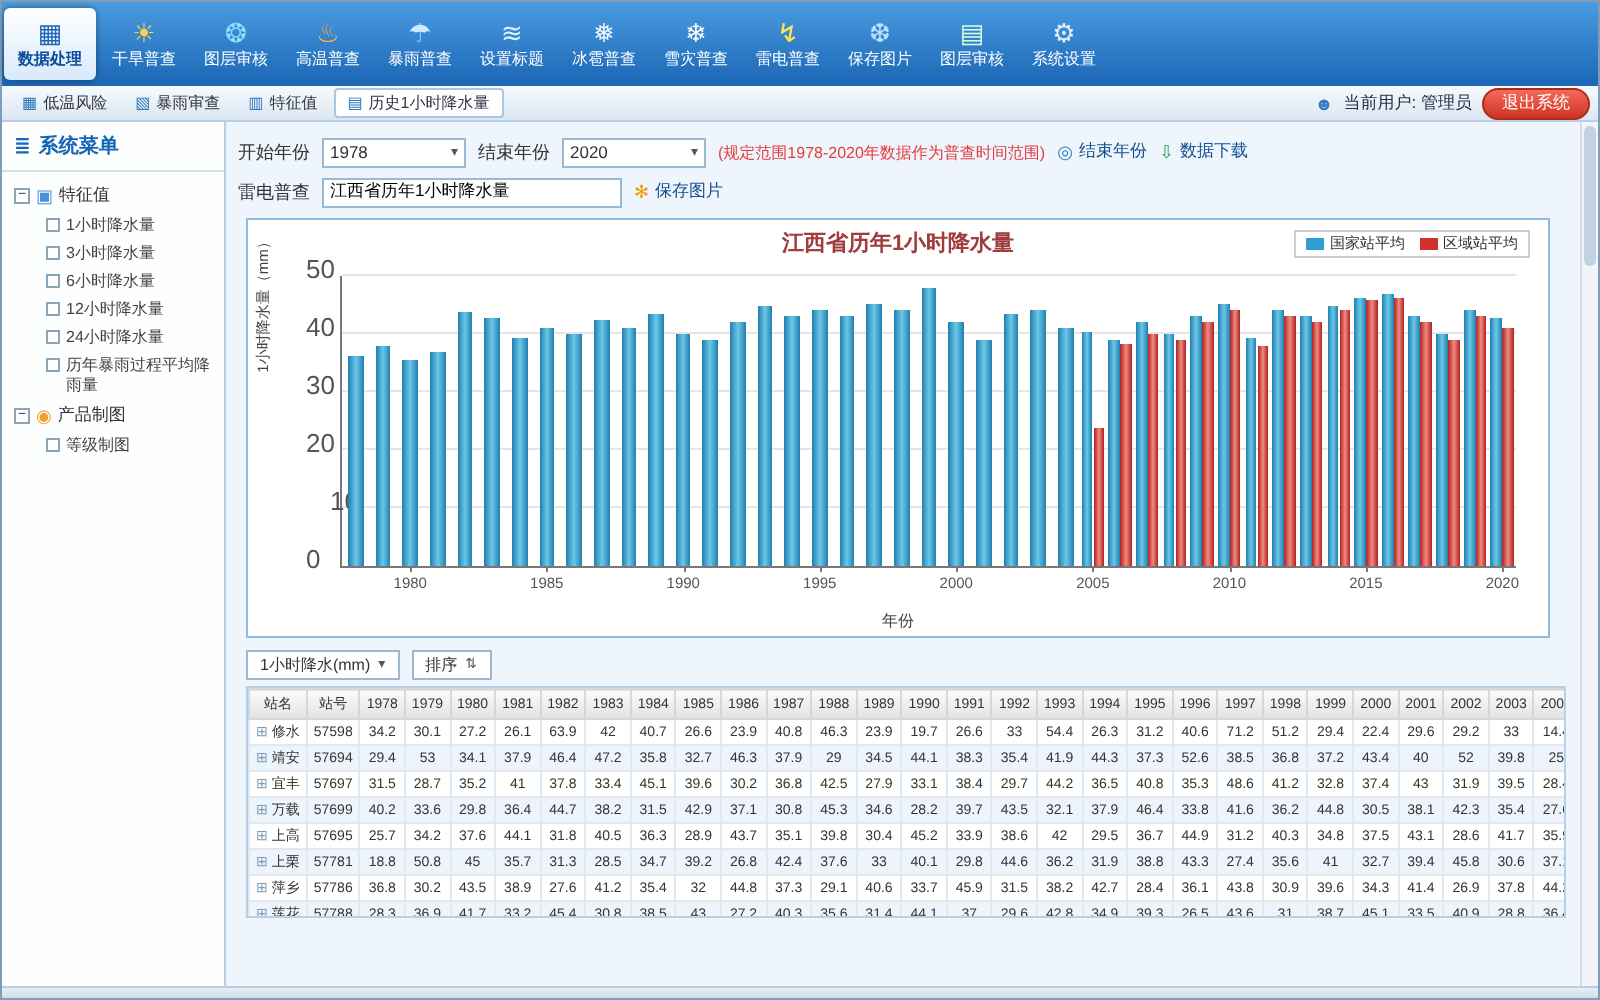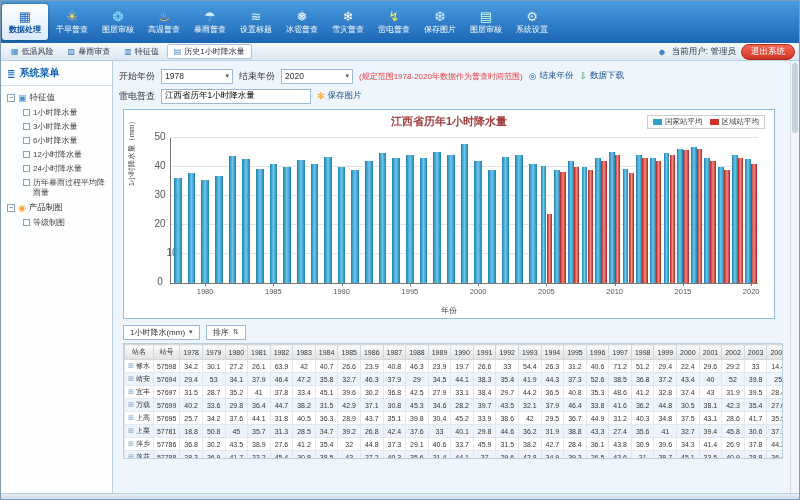--- a/index.html
+++ b/index.html
@@ -51,21 +51,21 @@
   .titleinput { width:150px; height:15px; border:1px solid #9bb8d4; font-size:8.5px; padding:0 3px; font-family:inherit; }
 
   
   .chart-panel { position:relative; width:652px; height:210px; margin:3px 0 5px 4px; background:#fff; border:1px solid #8fbce0; }
   .chart-title { text-align:center; color:#a03c3c; font-weight:bold; font-size:11px; margin-top:4px; }
   .legend { position:absolute; top:5px; right:9px; border:1px solid #ccc; background:#fff; display:flex; gap:7px; align-items:center; padding:1px 5px; font-size:7.5px; color:#333; }
   .legend .entry { display:flex; align-items:center; gap:3px; }
   .legend .swatch { width:9px; height:6px; display:inline-block; }
   .plot { position:absolute; left:46px; right:16px; top:28px; bottom:34px; border-left:1px solid #777; border-bottom:1px solid #777; }
   .gridline { position:absolute; left:0; right:0; height:1px; background:#e4e4e4; }
-  .ytick { position:absolute; left:-18px; width:14px; text-align:center; font-size:10px; color:#555; transform:translateY(4px); }
+  .ytick { position:absolute; left:-18px; width:14px; text-align:left; font-size:13px; color:#555; transform:translateY(4px); }
   .xtick { position:absolute; bottom:-13px; transform:translateX(-50%); font-size:7.5px; color:#555; }
   .xtickmark { position:absolute; bottom:-3px; width:1px; height:3px; background:#777; }
   .bar { position:absolute; bottom:0; }
   .bar.blue { background:linear-gradient(90deg,#1f7fb0,#6cc8e8 50%,#1f7fb0); }
   .bar.red  { background:linear-gradient(90deg,#b02020,#f08a80 50%,#b02020); }
   .ylabel { position:absolute; left:3px; top:50%; transform:rotate(-90deg) translateX(40%); transform-origin:left top; font-size:7.5px; color:#444; white-space:nowrap; }
   .xlabel { position:absolute; bottom:2px; left:0; right:0; text-align:center; font-size:8px; color:#444; }
 
   
   .table-ctrls { display:flex; gap:6px; align-items:center; margin:0 0 3px 4px; height:16px; }

